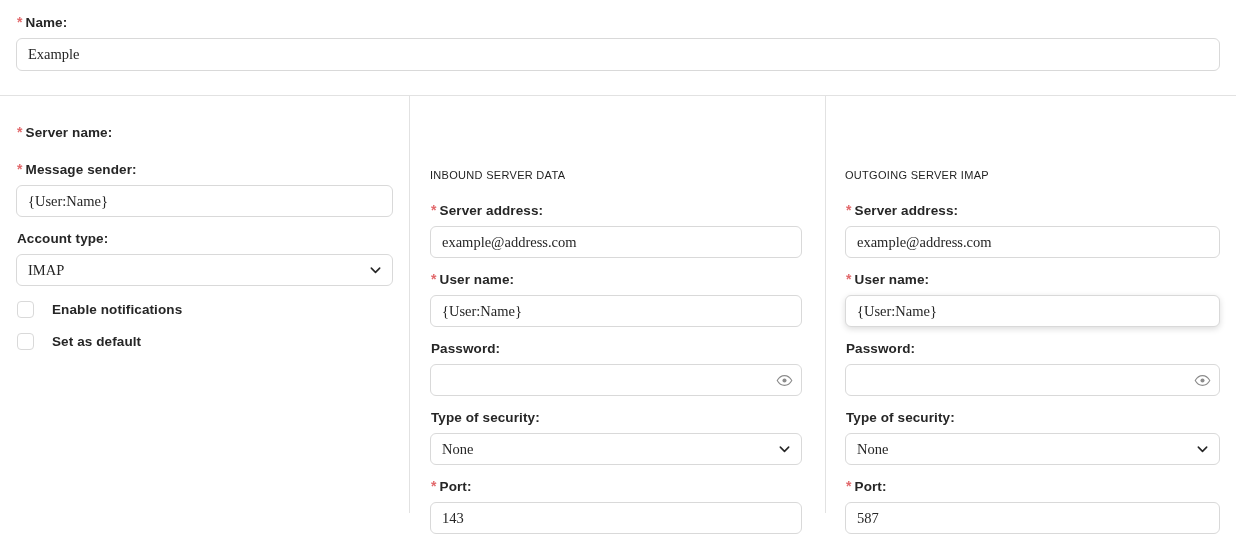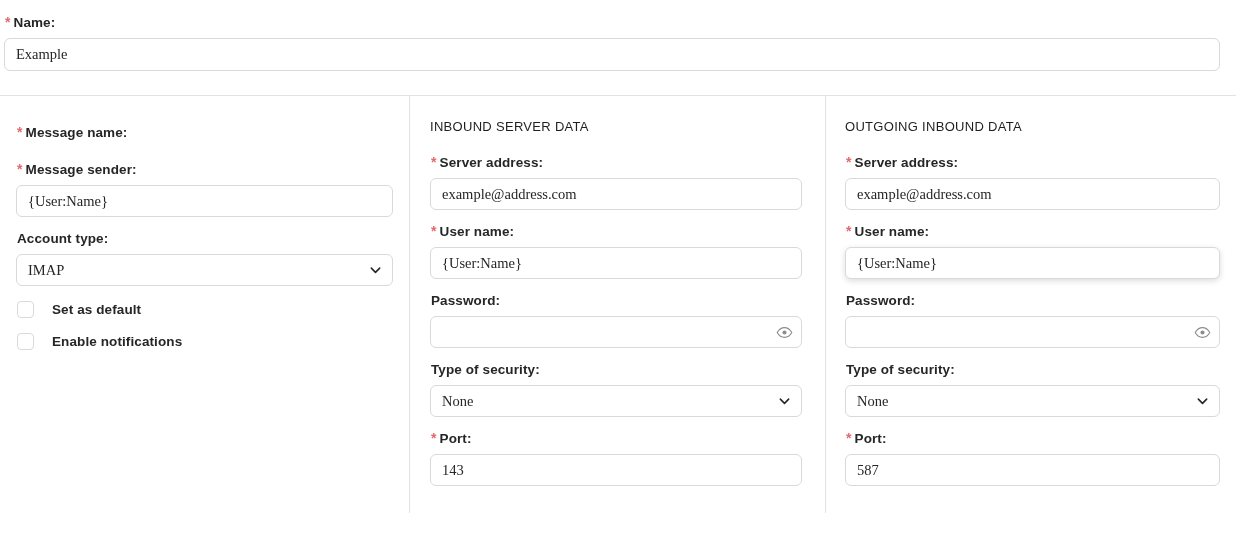--- a/index.html
+++ b/index.html
@@ -14,21 +14,21 @@
 
   .page {
     position: relative;
     width: 1236px;
     height: 535px;
     background: #ffffff;
   }
 
   
   .top-row {
-    padding: 14px 16px 0 4px;
+    padding: 14px 16px 0 16px;
   }
 
   .divider-h {
     position: absolute;
     left: 0;
     top: 95px;
     width: 1236px;
     height: 1px;
     background: #e2e2e2;
   }
@@ -76,27 +76,28 @@
 
   .req-star {
     color: #e2696c;
     font-weight: bold;
     font-size: 14px;
     margin-right: 3px;
     line-height: 1;
   }
 
   .section-title {
-    font-size: 13px;
+    font-size: 11px;
     font-weight: normal;
     color: #1f1f1f;
     letter-spacing: 0.3px;
     line-height: 22px;
     margin-bottom: 16px;
     display: block;
+    margin-top: 48px;
   }
 
   
   .input {
     width: 100%;
     height: 32px;
     border: 1px solid #d9d9d9;
     border-radius: 6px;
     background: #ffffff;
     font-family: Liberation Serif, serif;
@@ -195,21 +196,21 @@
 
   <div class="divider-h"></div>
 
   <div class="columns">
 
     <div class="col col-left">
 
       <div class="gap-sm"></div>
 
       <div class="field">
-        <label class="label"><span class="req-star">*</span><span>Message name:</span></label>
+        <label class="label"><span class="req-star">*</span><span>Server name:</span></label>
       </div>
       <div class="gap-sm"></div>
 
       <div class="field">
         <label class="label"><span class="req-star">*</span><span>Message sender:</span></label>
         <input class="input" type="text" value="{User:Name}" style="">
       </div>
       <div class="gap-sm"></div>
 
       <div class="field">
@@ -219,26 +220,26 @@
           <span class="chev">
             <svg width="13" height="13" viewBox="0 0 14 14" fill="none">
               <path d="M2.5 5 L7 9.5 L11.5 5" stroke="#262626" stroke-width="1.7" stroke-linecap="round" stroke-linejoin="round"></path>
             </svg>
           </span>
         </div>
       </div>
 
       <div class="check-row">
         <span class="checkbox"></span>
-        <span class="check-label">Set as default</span>
+        <span class="check-label">Enable notifications</span>
       </div>
 
       <div class="check-row">
         <span class="checkbox"></span>
-        <span class="check-label">Enable notifications</span>
+        <span class="check-label">Set as default</span>
       </div>
 
     </div>
 
     <div class="divider-v divider-v-1"></div>
 
     <div class="col col-mid">
 
       <span class="section-title">INBOUND SERVER DATA</span>
 
@@ -285,21 +286,21 @@
         <label class="label"><span class="req-star">*</span><span>Port:</span></label>
         <input class="input" type="text" value="143" style="">
       </div>
 
     </div>
 
     <div class="divider-v divider-v-2"></div>
 
     <div class="col col-right">
 
-      <span class="section-title">OUTGOING INBOUND DATA</span>
+      <span class="section-title">OUTGOING SERVER IMAP</span>
 
       <div class="field">
         <label class="label"><span class="req-star">*</span><span>Server address:</span></label>
         <input class="input" type="text" value="example@address.com" style="">
       </div>
       <div class="gap-sm"></div>
 
       <div class="field">
         <label class="label"><span class="req-star">*</span><span>User name:</span></label>
         <input class="input input-focus" type="text" value="{User:Name}" style="">

